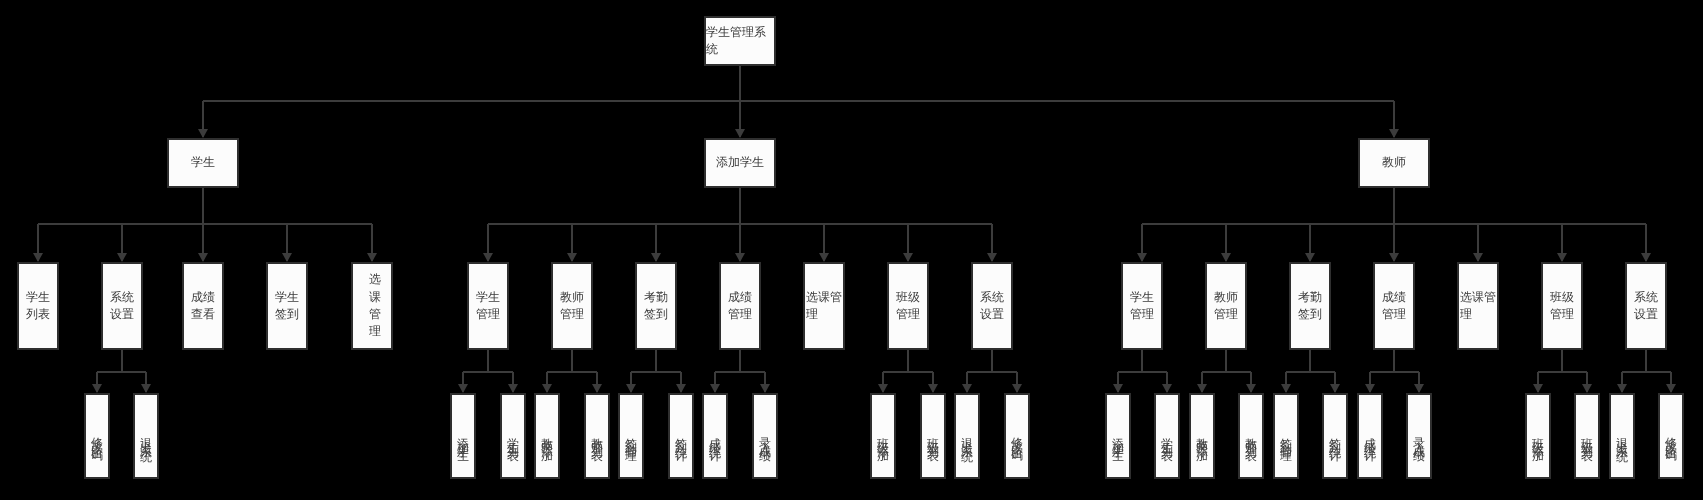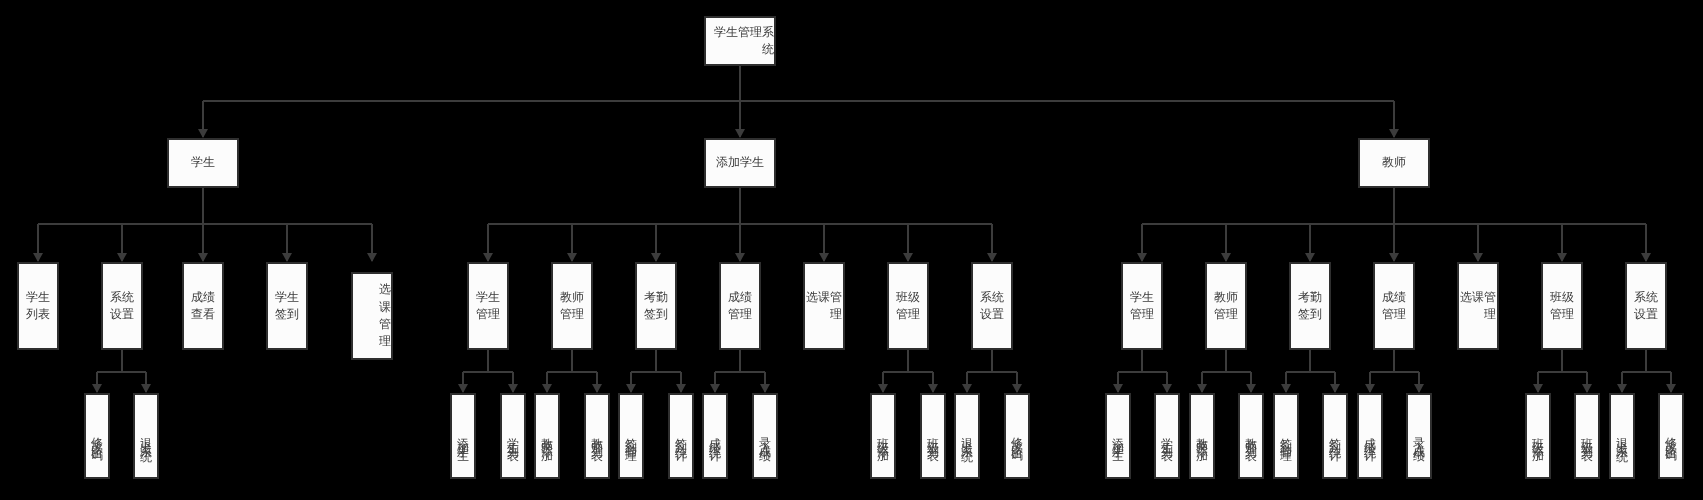--- a/index.html
+++ b/index.html
@@ -25,21 +25,21 @@
     position: absolute;
     box-sizing: border-box;
     background: #fcfcfc;
     border: 2px solid #2f2f2f;
     display: flex;
     align-items: center;
     justify-content: center;
     color: #3a3a3a;
   }
   .node .lbl {
-    text-align: right;
+    text-align: left;
     white-space: pre-line;
     font-size: 12px;
     line-height: 1.45;
   }
   .node.leaf .lbl {
     writing-mode: vertical-rl;
     text-orientation: upright;
     letter-spacing: 4px;
     line-height: 1;
     white-space: normal;
@@ -159,21 +159,21 @@
         <span class="lbl">退出系统</span>
       </div>
       <div class="node lvl3" style="left: 182px; top: 262px; width: 42px; height: 88px;">
         <span class="lbl">成绩
 查看</span>
       </div>
       <div class="node lvl3" style="left: 266px; top: 262px; width: 42px; height: 88px;">
         <span class="lbl">学生
 签到</span>
       </div>
-      <div class="node lvl3" style="left: 351px; top: 272px; width: 42px; height: 88px; padding-left: 16px;">
+      <div class="node lvl3" style="left: 351px; top: 262px; width: 42px; height: 88px; padding-left: 16px;">
         <span class="lbl">选课
 管理</span>
       </div>
       <div class="node lvl2" style="left: 704px; top: 138px; width: 72px; height: 50px;">
         <span class="lbl">添加学生</span>
       </div>
       <div class="node lvl3" style="left: 467px; top: 262px; width: 42px; height: 88px;">
         <span class="lbl">学生
 管理</span>
       </div>

